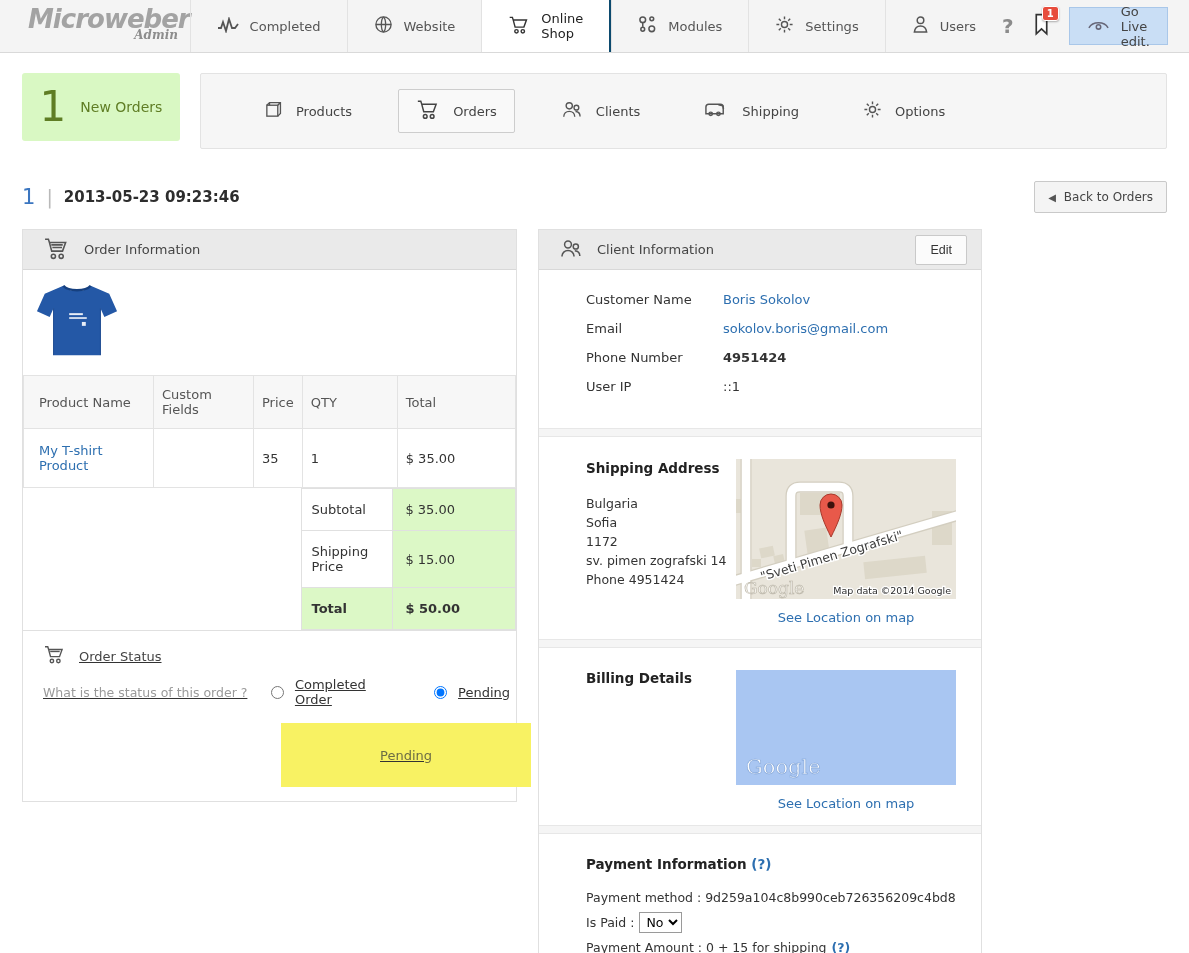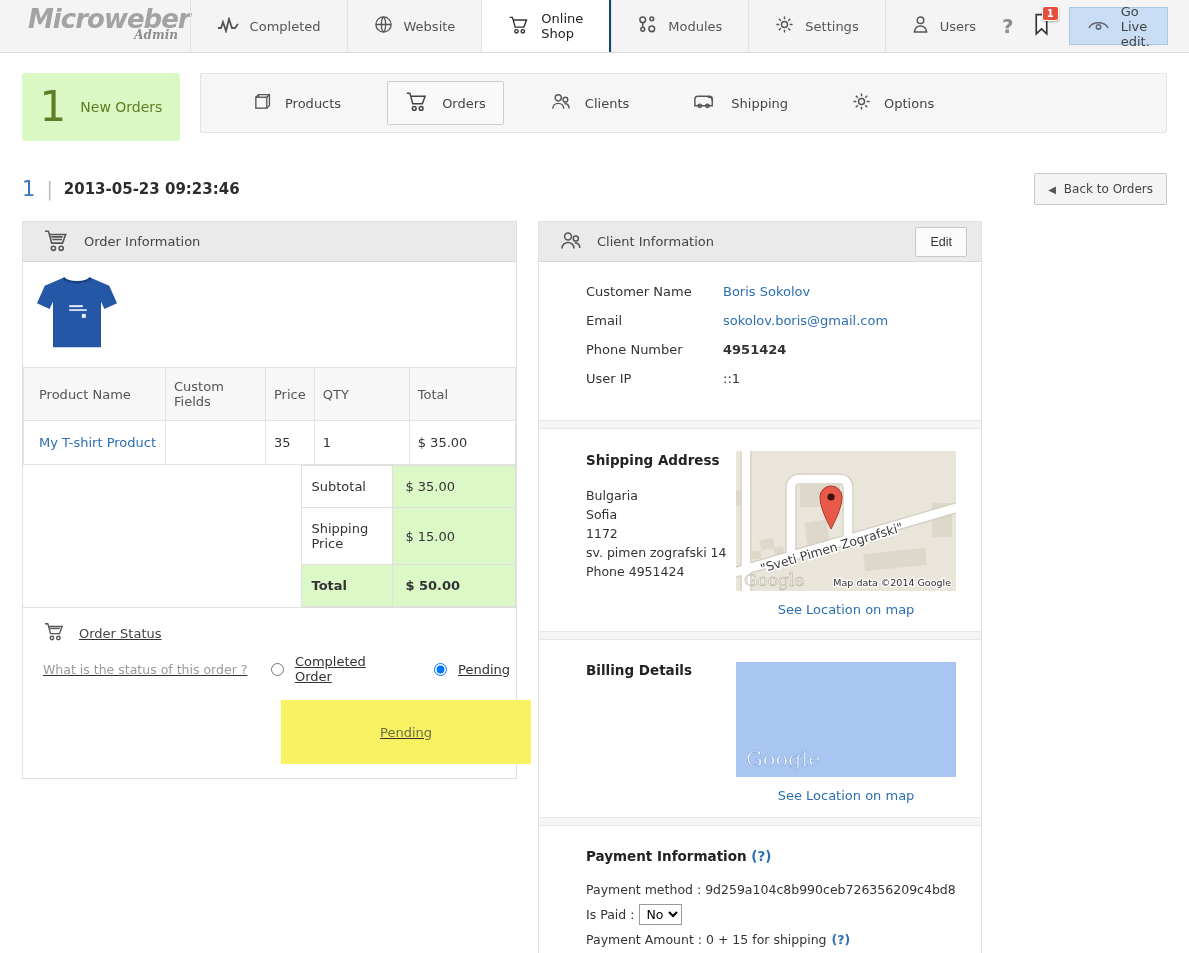--- a/index.html
+++ b/index.html
@@ -26,22 +26,22 @@
   .golive-btn { display:flex; align-items:center; gap:11px; height:38px; padding:0 17px;
     background:#c9def5; border:1px solid #a9c7e9; border-radius:0; color:#444; cursor:pointer; font-size:13px; }
   .power { cursor:pointer; display:flex; align-items:center; }
 
   
   .subheader { display:flex; gap:20px; padding:20px 22px 0 22px; }
   .new-orders { width:158px; height:68px; background:#d9f8c3; border-radius:3px;
     display:flex; align-items:center; justify-content:center; gap:14px; cursor:pointer; }
   .new-orders .count { font-size:42px; color:#5f7d24; line-height:1; }
   .new-orders .lbl { font-size:14px; color:#5f7d24; }
-  .shop-tabs { flex:1; height:60px; background:#f6f6f6; border:1px solid #e3e3e3;
-    border-radius:2px; display:flex; align-items:center; padding:0 14px 0 20px; }
+  .shop-tabs { flex:1; height:76px; background:#f6f6f6; border:1px solid #e3e3e3;
+    border-radius:2px; display:flex; align-items:center; padding:0 14px 0 31px; }
   .shop-tab { display:flex; align-items:center; gap:13px; padding:9px 17px; margin:0 14px;
     color:#444; cursor:pointer; border:1px solid transparent; }
   .shop-tab.active { background:#f9f9f9; border:1px solid #cdcdcd; border-radius:2px; }
 
   
   .order-head { margin:32px 22px 0 22px; display:flex; align-items:center; }
   .order-id { font-size:21px; color:#3b76c0; }
   .order-sep { color:#b9b9b9; font-size:19px; margin:0 11px; }
   .order-date { font-size:15px; font-weight:bold; color:#2d2d2d; }
   .back-btn { margin-left:auto; display:flex; align-items:center; gap:8px; padding:8px 13px;
@@ -56,21 +56,21 @@
   .left-col { width:495px; }
   .right-col { width:444px; }
 
   
   .tshirt-wrap { padding:8px 0 10px 8px; }
   table.products { width:100%; border-collapse:collapse; font-size:13px; }
   table.products th { background:#f7f7f7; border:1px solid #e3e3e3; text-align:left;
     font-weight:normal; color:#555; padding:11px 8px; }
   table.products th:first-child, table.products td:first-child { padding-left:15px; }
   table.products td { border:1px solid #e3e3e3; padding:14px 8px; color:#333; }
-  table.products th.c-name{width:142px}  table.products th.c-cf{width:100px}
+  table.products th.c-name{width:130px}  table.products th.c-cf{width:100px}
   table.products th.c-price{width:46px}  table.products th.c-qty{width:95px}
   a.link { color:#2d6fb0; text-decoration:none; cursor:pointer; }
 
   table.summary { width:100%; border-collapse:collapse; font-size:13px; }
   table.summary td.sp { width:280px; border:none; }
   table.summary td.lab { width:92px; border:1px solid #e0e0e0; padding:13px 10px; }
   table.summary td.val { width:123px; border:1px solid #e0e0e0; padding:13px 12px; background:#dcf8c6; }
   table.summary tr.total td.lab { background:#dcf8c6; font-weight:bold; }
   table.summary tr.total td.val { font-weight:bold; }
 

